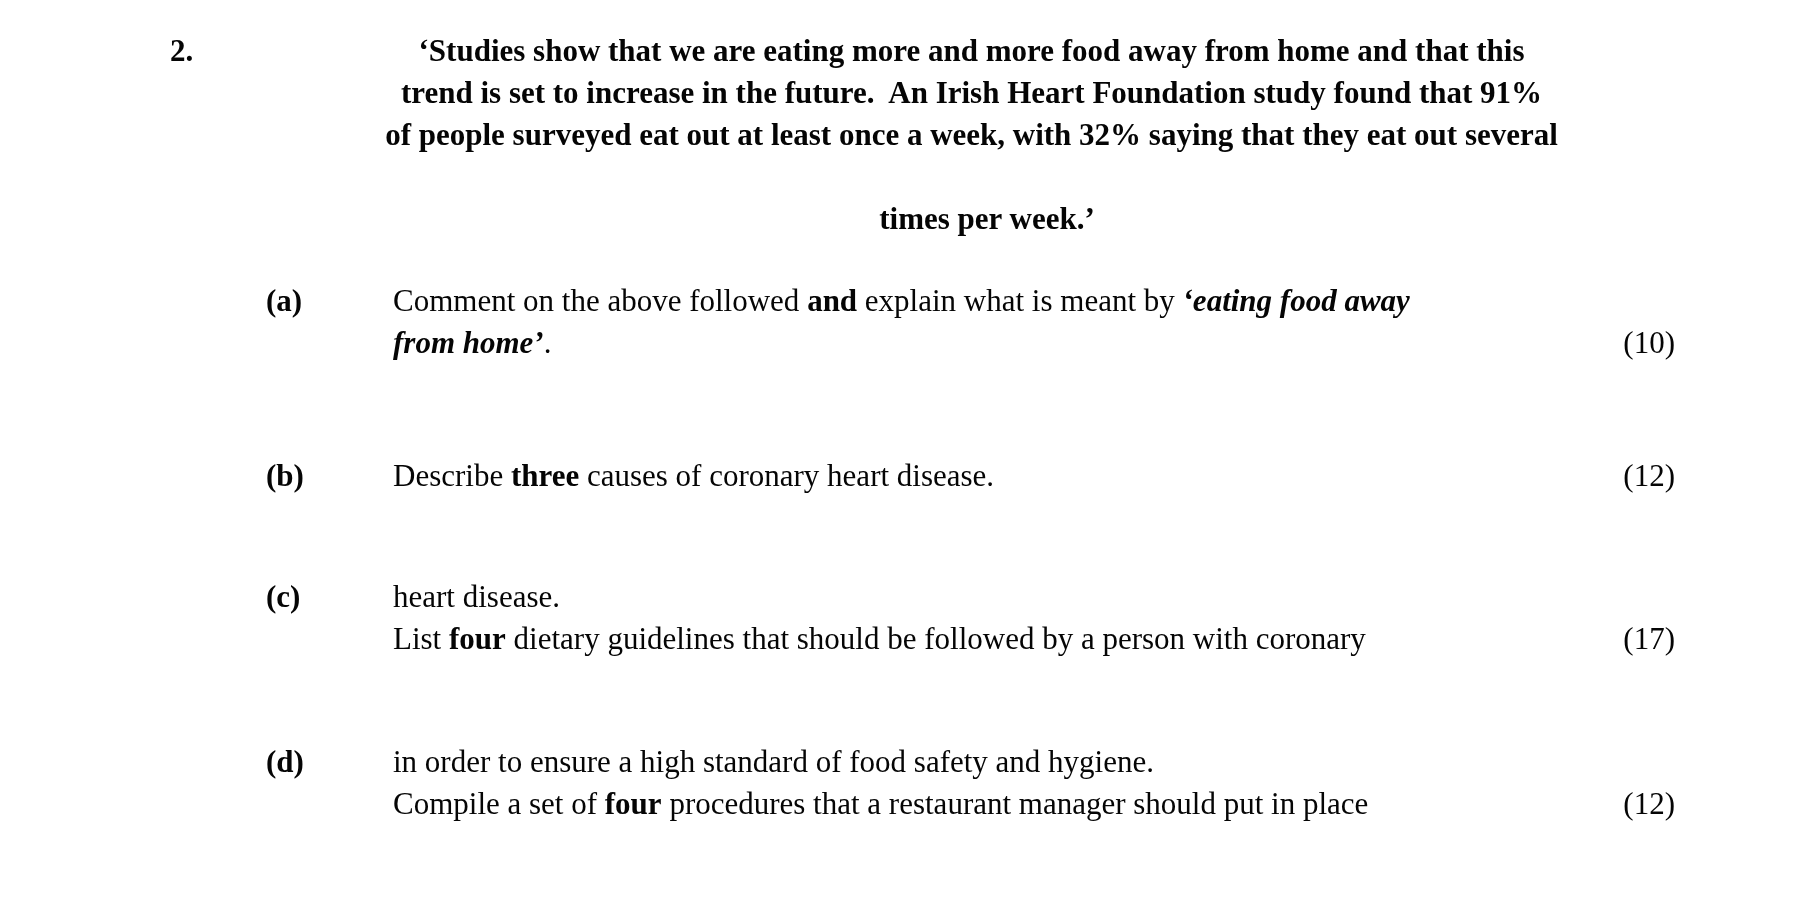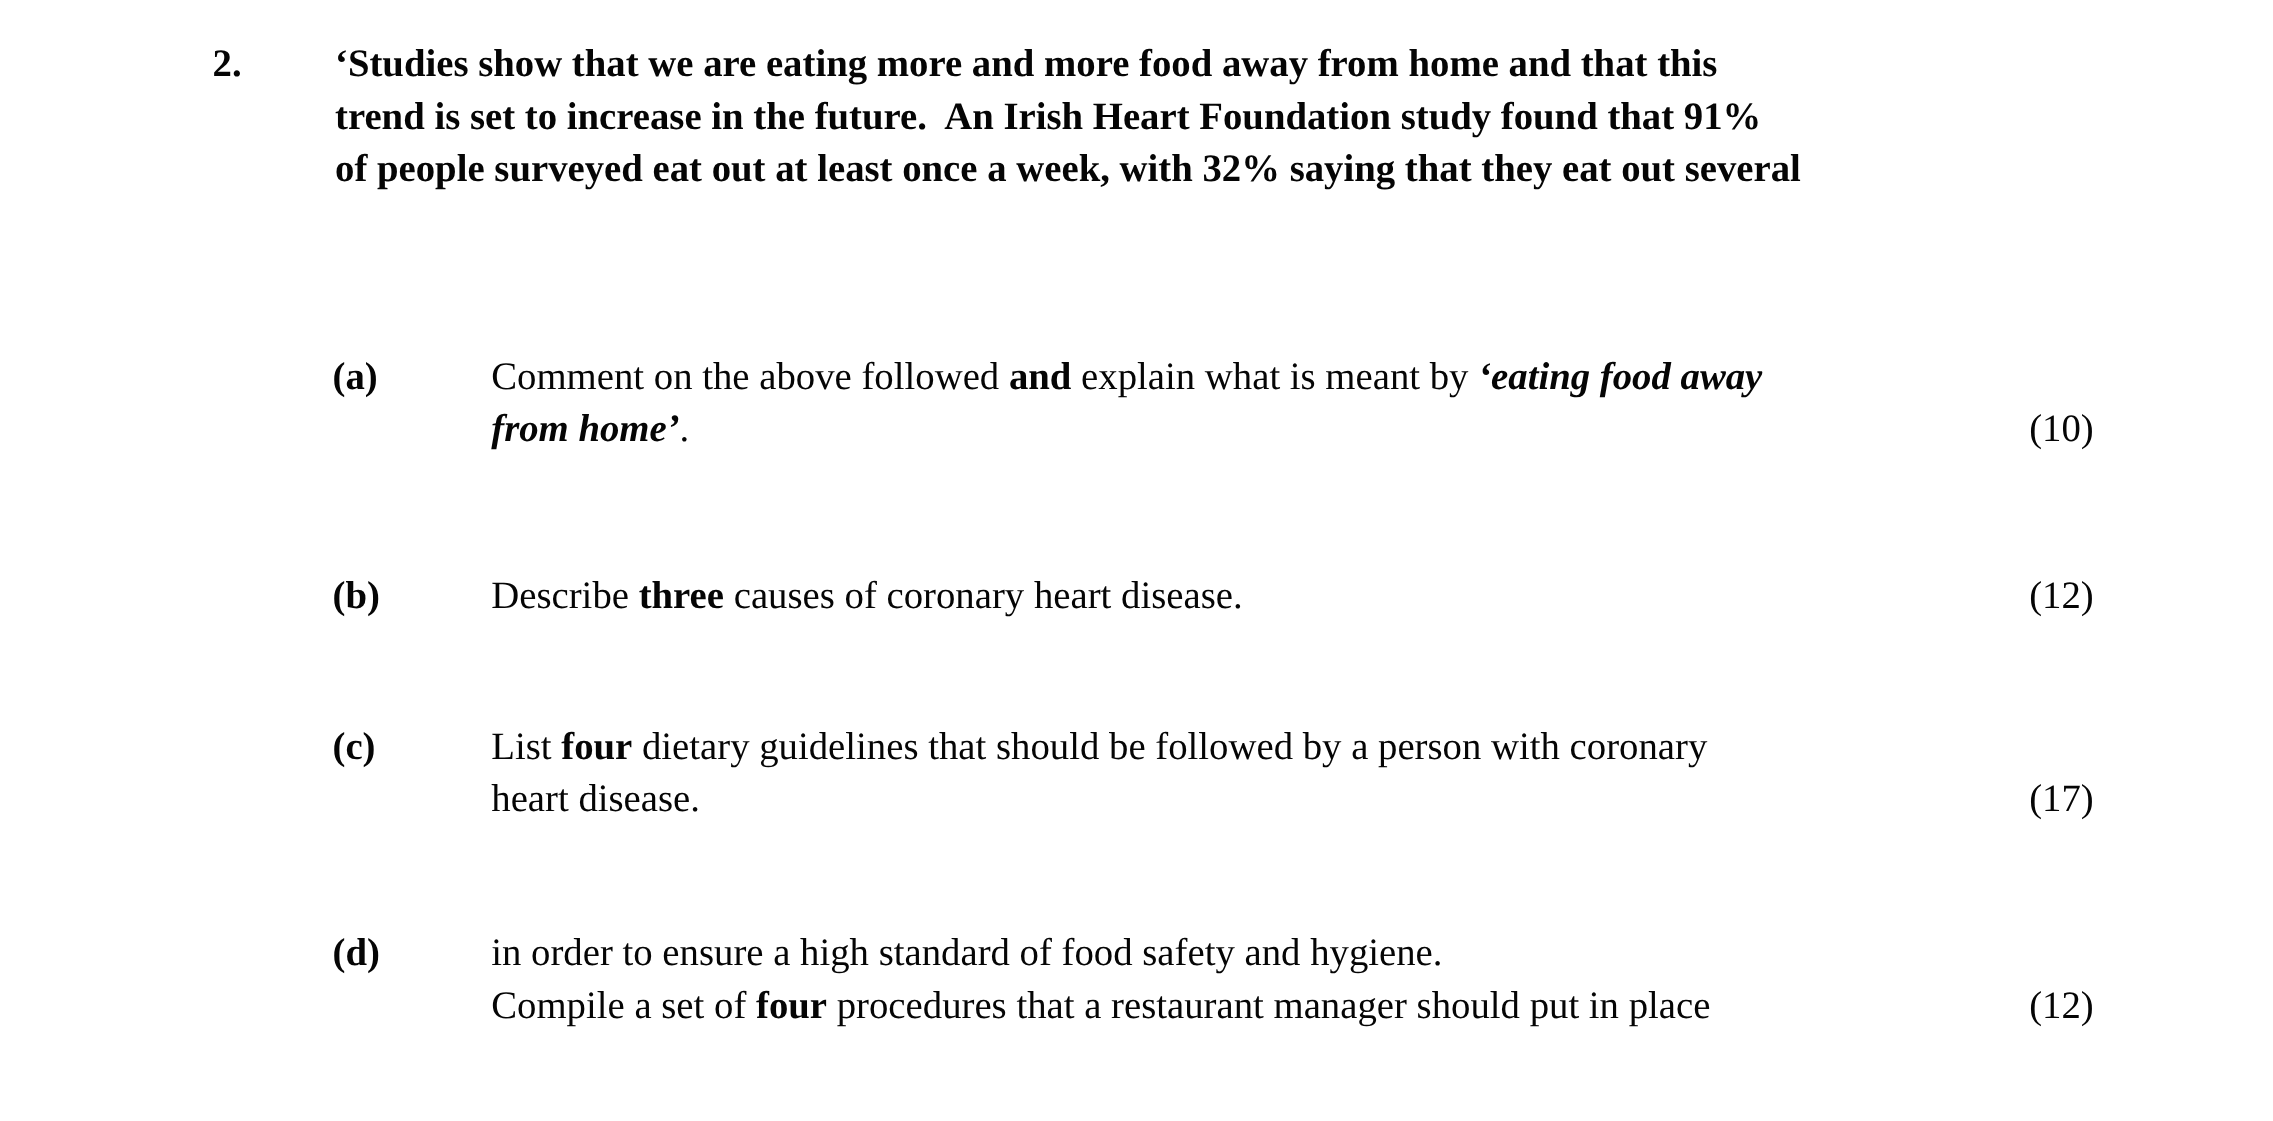--- a/index.html
+++ b/index.html
@@ -25,20 +25,21 @@
     line-height: 42px;
     font-weight: bold;
     white-space: pre;
   }
 
   
   .quote-block {
     left: 268px;
     top: 30px;
     width: 1407px; 
+    text-align: center;
   }
   .quote-line {
     font-size: 31px;
     line-height: 42px;
     font-weight: bold;
     white-space: pre;
   }
   .quote-lastline { position: relative; }
   .citation {
     position: absolute;
@@ -102,20 +103,21 @@
 </head>
 <body>
 
 <div class="abs q-number">2.</div>
 
 <div class="abs quote-block">
   <div class="quote-line">‘Studies show that we are eating more and more food away from home and that this</div>
   <div class="quote-line">trend is set to increase in the future.  An Irish Heart Foundation study found that 91%</div>
   <div class="quote-line">of people surveyed eat out at least once a week, with 32% saying that they eat out several</div>
   <div class="quote-line quote-lastline">
+    <span>times per week.’</span>
   </div>
 </div>
 
 <div class="abs part part-a">
   <div class="part-label">(a)</div>
   <div class="part-text">
     <div class="part-line"><span>Comment on the above followed </span><span class="bu">and</span><span> explain what is meant by </span><span class="bi">‘eating food away</span></div>
     <div class="part-line"><span class="bi">from home’</span><span>.</span></div>
   </div>
   <div class="marks marks-line2">(10)</div>
@@ -125,22 +127,22 @@
   <div class="part-label">(b)</div>
   <div class="part-text">
     <div class="part-line"><span>Describe </span><span class="bu">three</span><span> causes of coronary heart disease.</span></div>
   </div>
   <div class="marks marks-line1">(12)</div>
 </div>
 
 <div class="abs part part-c">
   <div class="part-label">(c)</div>
   <div class="part-text">
+    <div class="part-line">heart disease.</div>
     <div class="part-line"><span>List </span><span class="bu">four</span><span> dietary guidelines that should be followed by a person with coronary</span></div>
-    <div class="part-line">heart disease.</div>
   </div>
   <div class="marks marks-line2">(17)</div>
 </div>
 
 <div class="abs part part-d">
   <div class="part-label">(d)</div>
   <div class="part-text">
     <div class="part-line">in order to ensure a high standard of food safety and hygiene.</div>
     <div class="part-line"><span>Compile a set of </span><span class="bu">four</span><span> procedures that a restaurant manager should put in place</span></div>
   </div>

